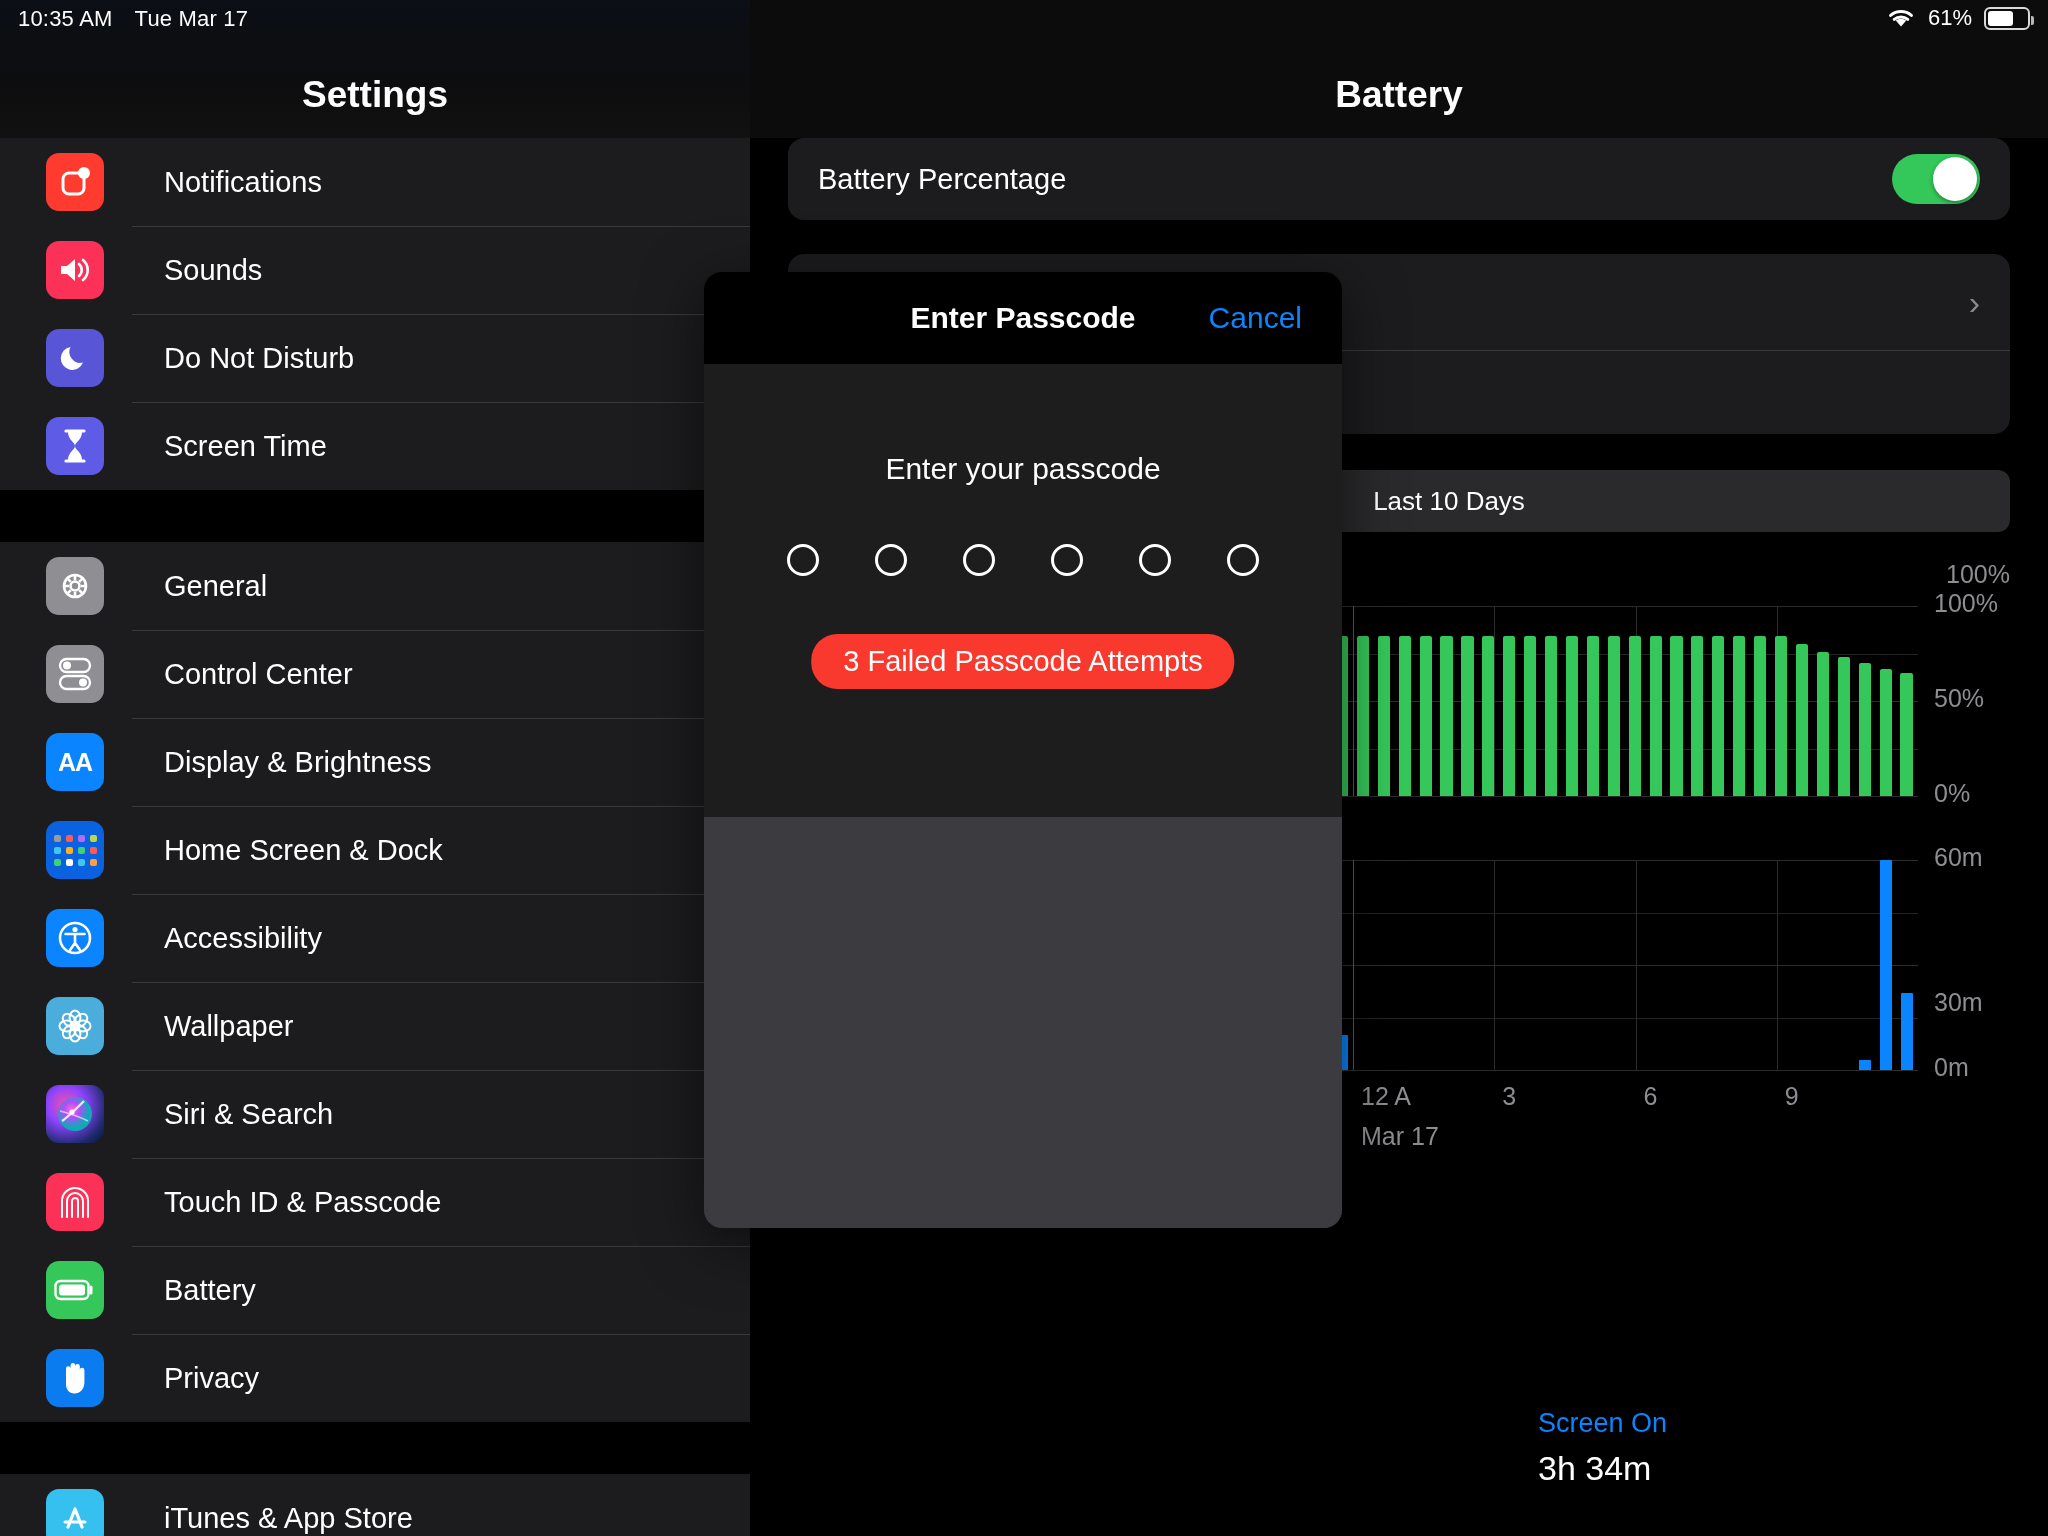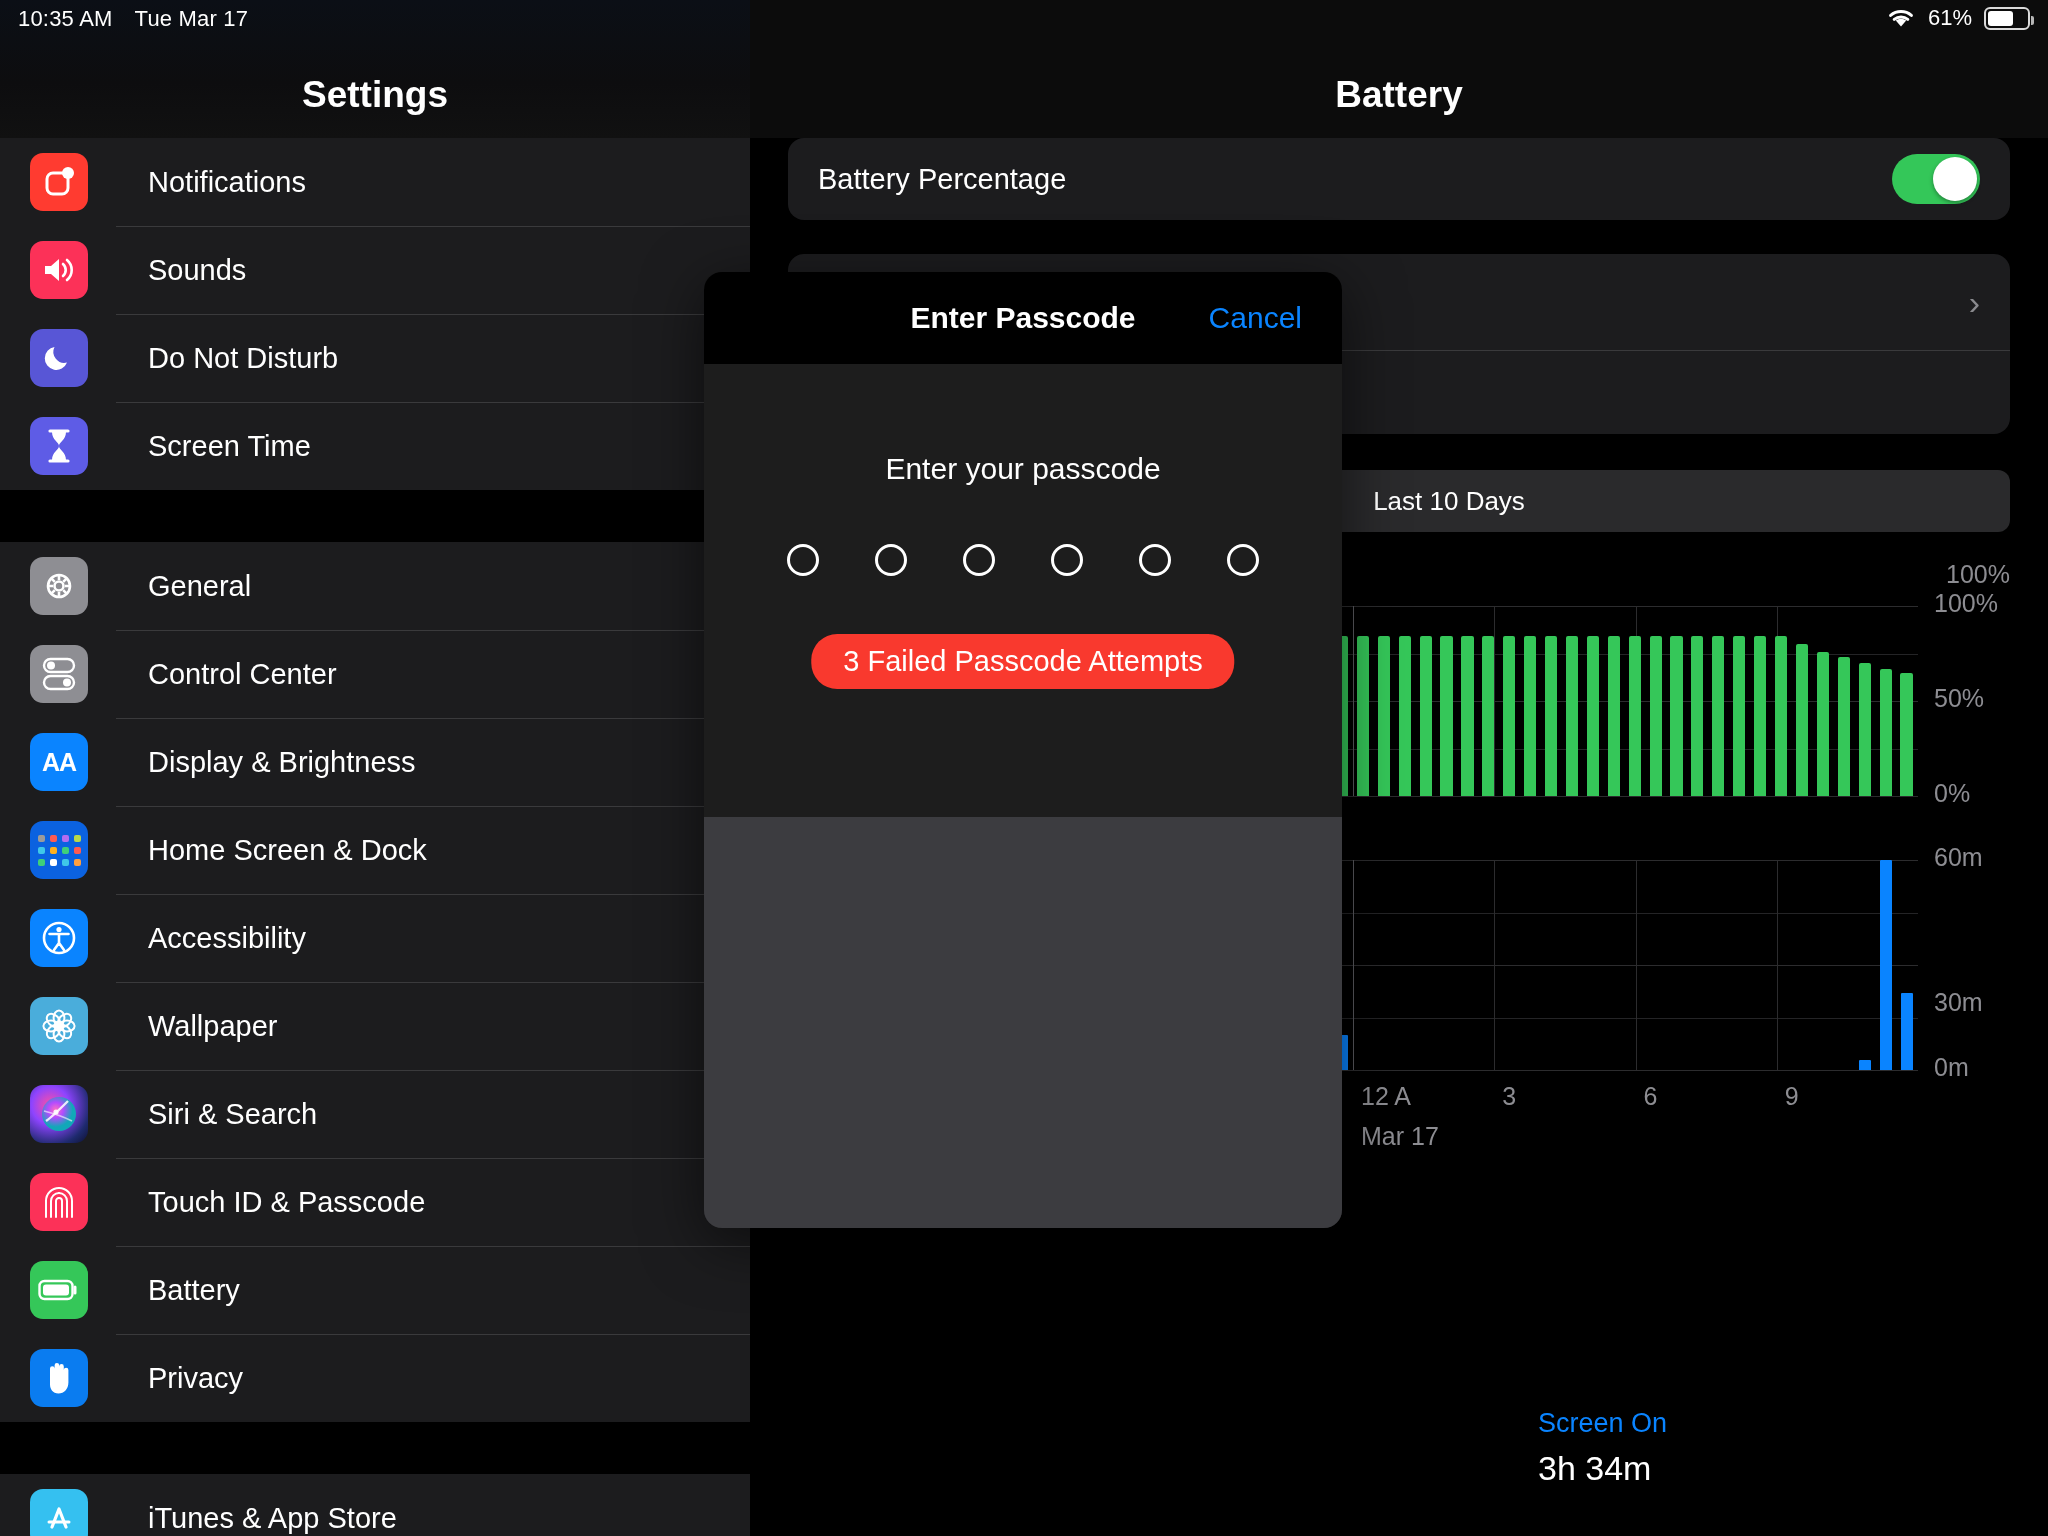--- a/index.html
+++ b/index.html
@@ -17,21 +17,21 @@
     border-radius:6px; }
   .batt-icon .fill { position:absolute; left:2px; top:2px; bottom:2px; background:#fff; border-radius:3px; }
   .batt-icon:after { content:""; position:absolute; right:-6px; top:7px; width:3.5px; height:9px;
     background:rgba(255,255,255,.7); border-radius:0 2px 2px 0; }
 
   
   .sidebar { position:absolute; left:0; top:0; width:750px; height:1536px; background:#000; }
   .sidebar-head { height:138px; display:flex; align-items:flex-end; justify-content:center;
     padding-bottom:22px; background:linear-gradient(180deg,#0b0f16 0%, #0d0d0f 60%, #111 100%); }
   .sidebar-title { color:#fff; font-size:37px; font-weight:bold; }
-  .sgroup { background:#1C1C1E; }
+  .sgroup { background:#1C1C1E;padding-left:16px; }
   .sgap { height:52px; background:#000; }
   .srow { position:relative; display:flex; align-items:center; height:88px; padding-left:30px; background:#1C1C1E; }
   .srow + .srow:before { content:""; position:absolute; left:116px; right:0; top:0; height:1px; background:#3a3a3c; }
   .sicon { width:58px; height:58px; border-radius:13px; flex:0 0 auto; position:relative;
     display:flex; align-items:center; justify-content:center; overflow:hidden; }
   .slabel { margin-left:60px; color:#fff; font-size:29px; white-space:nowrap; }
 
   
   .g-svg { display:block; }
   .ic-notif { background:#FF3B30; }

